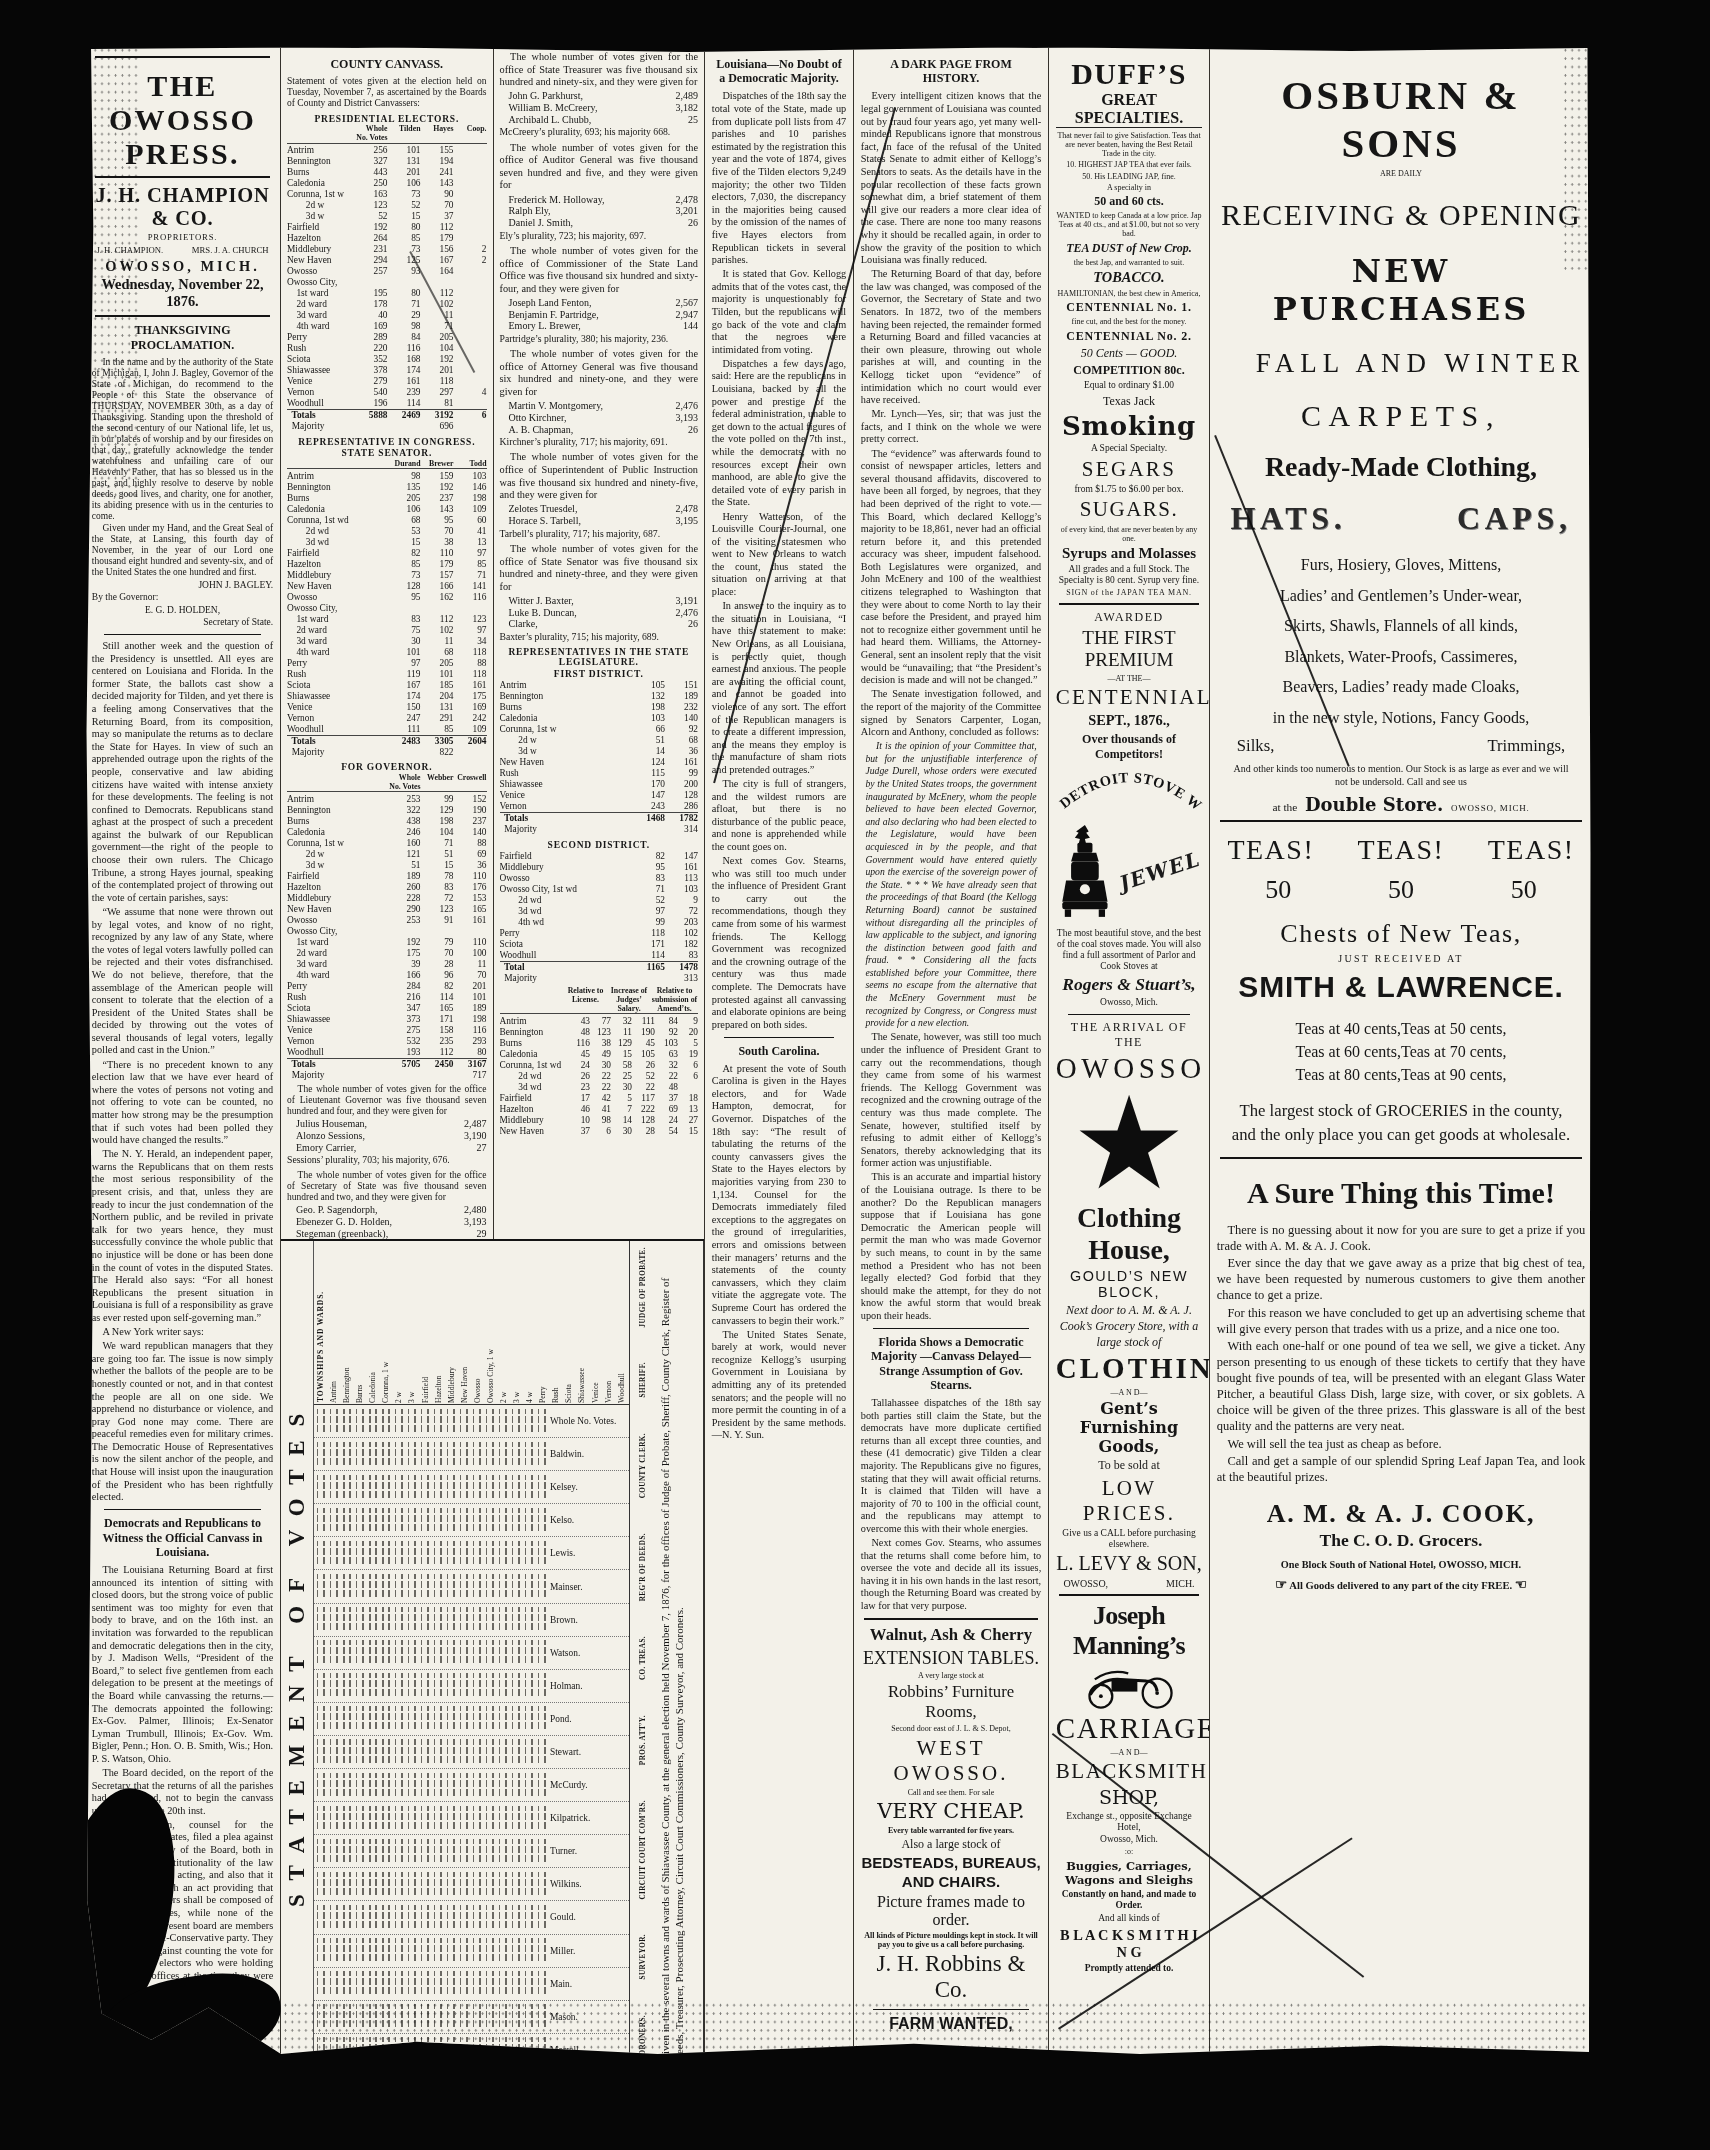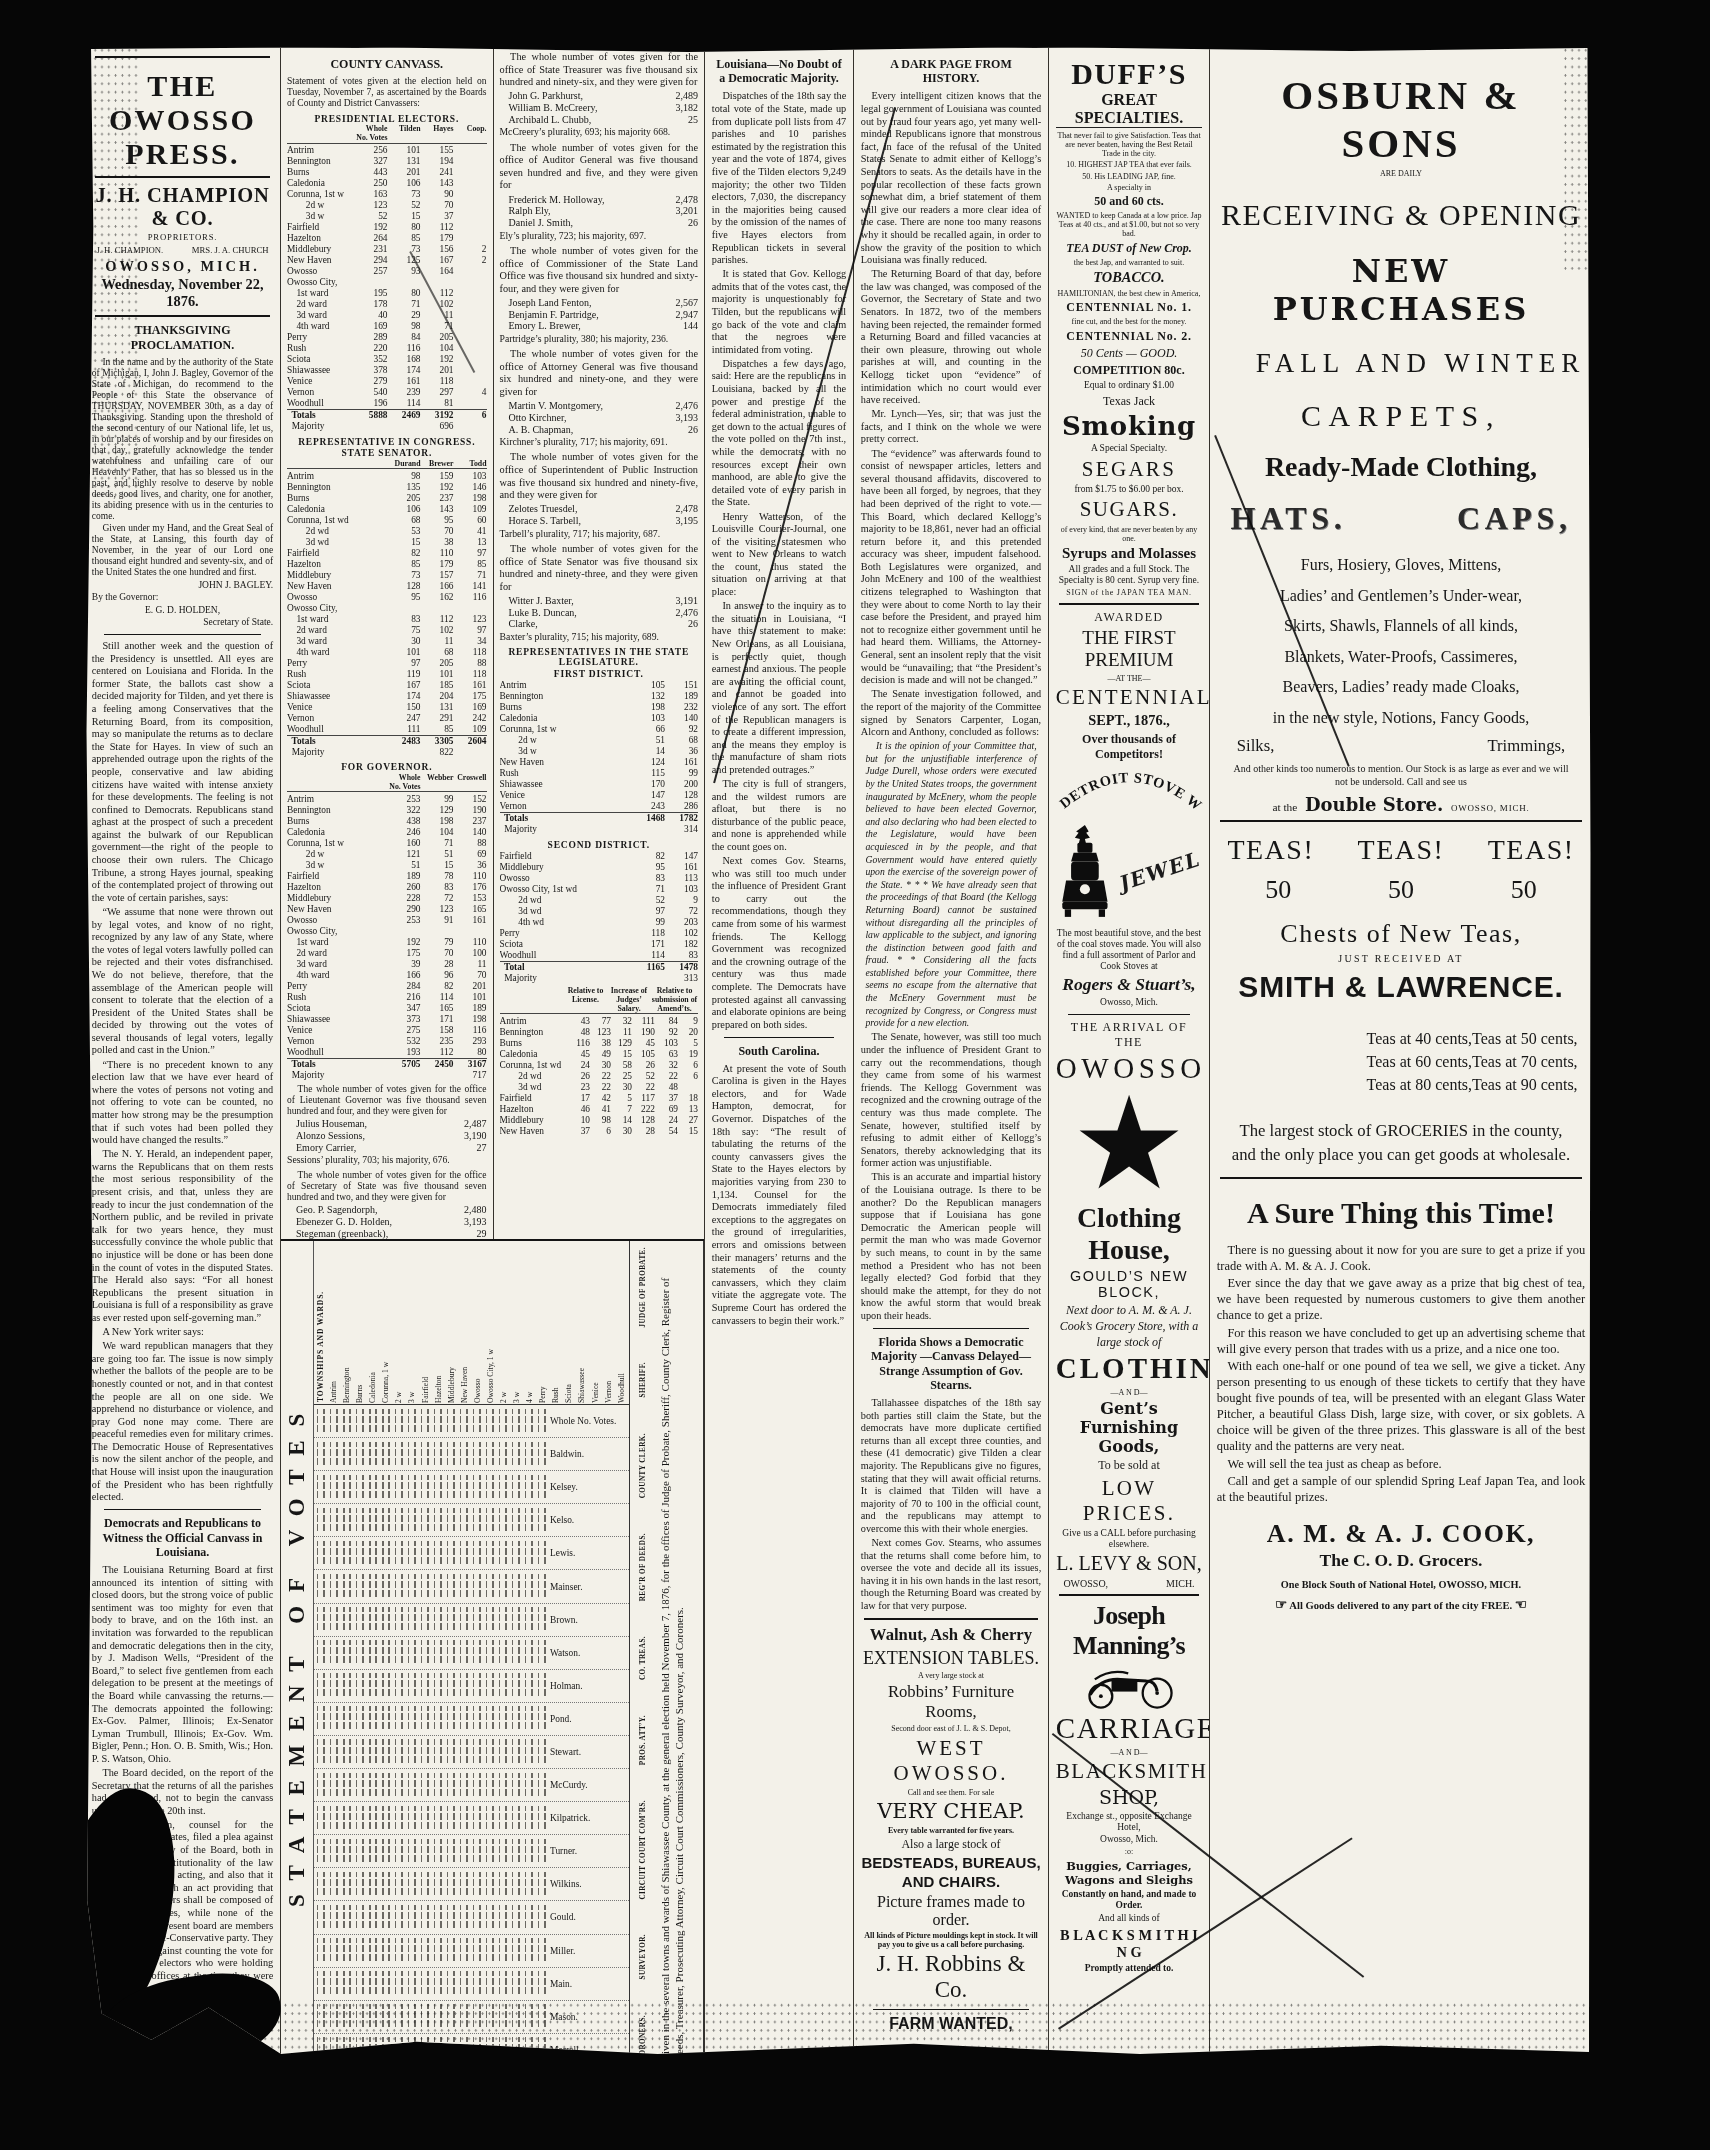--- a/index.html
+++ b/index.html
@@ -91,21 +91,21 @@
   .osb-items{font-size:16px;text-align:center;line-height:26px;margin:4.6px 0;}
   .osb-sp{display:flex;justify-content:space-between;font-size:16.7px;padding:0 20px;margin:3px 0;}
   .osb-note{font-size:10px;text-align:center;line-height:13px;margin:6px 10.6px;}
   .dbl{display:flex;justify-content:center;align-items:baseline;gap:7.6px;margin:4.6px 0;}
   .dbl .a{font-size:11.4px;} .dbl .b{font-size:18px;font-weight:bold;font-family:"DejaVu Serif",serif;} .dbl .c{font-size:9px;letter-spacing:0.8px;}
   .teas-row{display:flex;justify-content:space-between;padding:0 10.6px;font-size:28px;letter-spacing:1.5px;margin:12px 0 3px;}
   .fifty-row{display:flex;justify-content:space-around;font-size:26px;margin:9px 0;}
   .chests{font-size:26px;text-align:center;letter-spacing:1.5px;margin:13.7px 0 3px;}
   .justrec{font-size:10px;text-align:center;letter-spacing:2.3px;margin:4.6px 0;}
   .smithlaw{font-size:30px;font-weight:bold;text-align:center;letter-spacing:0.8px;margin:6px 0;font-family:Liberation Sans, sans-serif;}
-  .pricecols{display:flex;justify-content:flex-end;padding:0 7.6px;margin:23px 0;}
+  .pricecols{display:flex;justify-content:center;padding:0 7.6px;margin:13px 0;}
   .pricecols div{font-size:16px;line-height:23px;}
   .groc{font-size:16.7px;text-align:center;line-height:23.6px;margin:10.6px 13.7px;}
   .sure{font-size:30px;font-weight:bold;text-align:center;margin:16.7px 0 12px;}
   .surebody p{font-size:12.5px;line-height:16px;}
   .cook1{font-size:26px;font-weight:bold;text-align:center;letter-spacing:1.5px;margin:13.7px 0 1.5px;}
   .cook2{font-size:17.5px;font-weight:bold;text-align:center;margin:1.5px 0 7.6px;}
   .cook3{font-size:10.3px;text-align:center;font-weight:bold;}
   .cook4{font-size:10.6px;text-align:center;margin-top:6px;font-weight:bold;}
   .hand{font-size:13.7px;}
   
@@ -1354,20 +1354,21 @@
           <p>Henry Watterson, of the Louisville Courier-Journal, one of the visiting statesmen who went to New Orleans to watch the count, thus stated the situation on arriving at that place:</p>
           <p>In answer to the inquiry as to the situation in Louisiana, “I have this statement to make: New Orleans, as all Louisiana, is perfectly quiet, though earnest and anxious. The people are awaiting the official count, and cannot be goaded into violence of any sort. The effort of the Republican managers is to create a different impression, and the means they employ is the manufacture of sham riots and pretended outrages.”</p>
           <p>The city is full of strangers, and the wildest rumors are afloat, but there is no disturbance of the public peace, and none is apprehended while the count goes on.</p>
           <p>Next comes Gov. Stearns, who was still too much under the influence of President Grant to carry out the recommendations, though they came from some of his warmest friends. The Kellogg Government was recognized and the crowning outrage of the century was thus made complete. The Democrats have protested against all canvassing and elaborate opinions are being prepared on both sides.</p>
         </div>
       <hr class="rule">
       <div class="h-art">South Carolina.</div>
       <div>
 
       <p>At present the vote of South Carolina is given in the Hayes electors, and for Wade Hampton, democrat, for Governor. Dispatches of the 18th say: “The result of tabulating the returns of the county canvassers gives the State to the Hayes electors by majorities varying from 230 to 1,134. Counsel for the Democrats immediately filed exceptions to the aggregates on the ground of irregularities, errors and omissions between their managers’ returns and the statements of the county canvassers, which they claim vitiate the aggregate vote. The Supreme Court has ordered the canvassers to begin their work.”</p>
+          <p>The United States Senate, barely at work, would never recognize Kellogg’s usurping Government in Louisiana by admitting any of its pretended senators; and the people will no more permit the counting in of a President by the same methods.—N. Y. Sun.</p>
         </div>
     </div>
 
     <div class="col c5">
       <div class="h-art">A DARK PAGE FROM HISTORY.</div>
       <div>
 
       <p>Every intelligent citizen knows that the legal government of Louisiana was counted out by fraud four years ago, yet many well-minded Republicans ignore that monstrous fact, in face of the refusal of the United States Senate to admit either of Kellogg’s Senators to seats. As the details have in the popular recollection of these facts grown somewhat dim, a brief statement of them will give our readers a more clear idea of the case. There are none too many reasons why it should be recalled again, in order to show the gravity of the position to which Louisiana was finally reduced.</p>
           <p>The Returning Board of that day, before the law was changed, was composed of the Governor, the Secretary of State and two Senators. In 1872, two of the members having been rejected, the remainder formed a Returning Board and filled vacancies at their own pleasure, throwing out whole parishes at will, and counting in the Kellogg ticket upon “evidence” of intimidation which no court would ever have received.</p>
           <p>Mr. Lynch—Yes, sir; that was just the facts, and I think on the whole we were pretty correct.</p>

